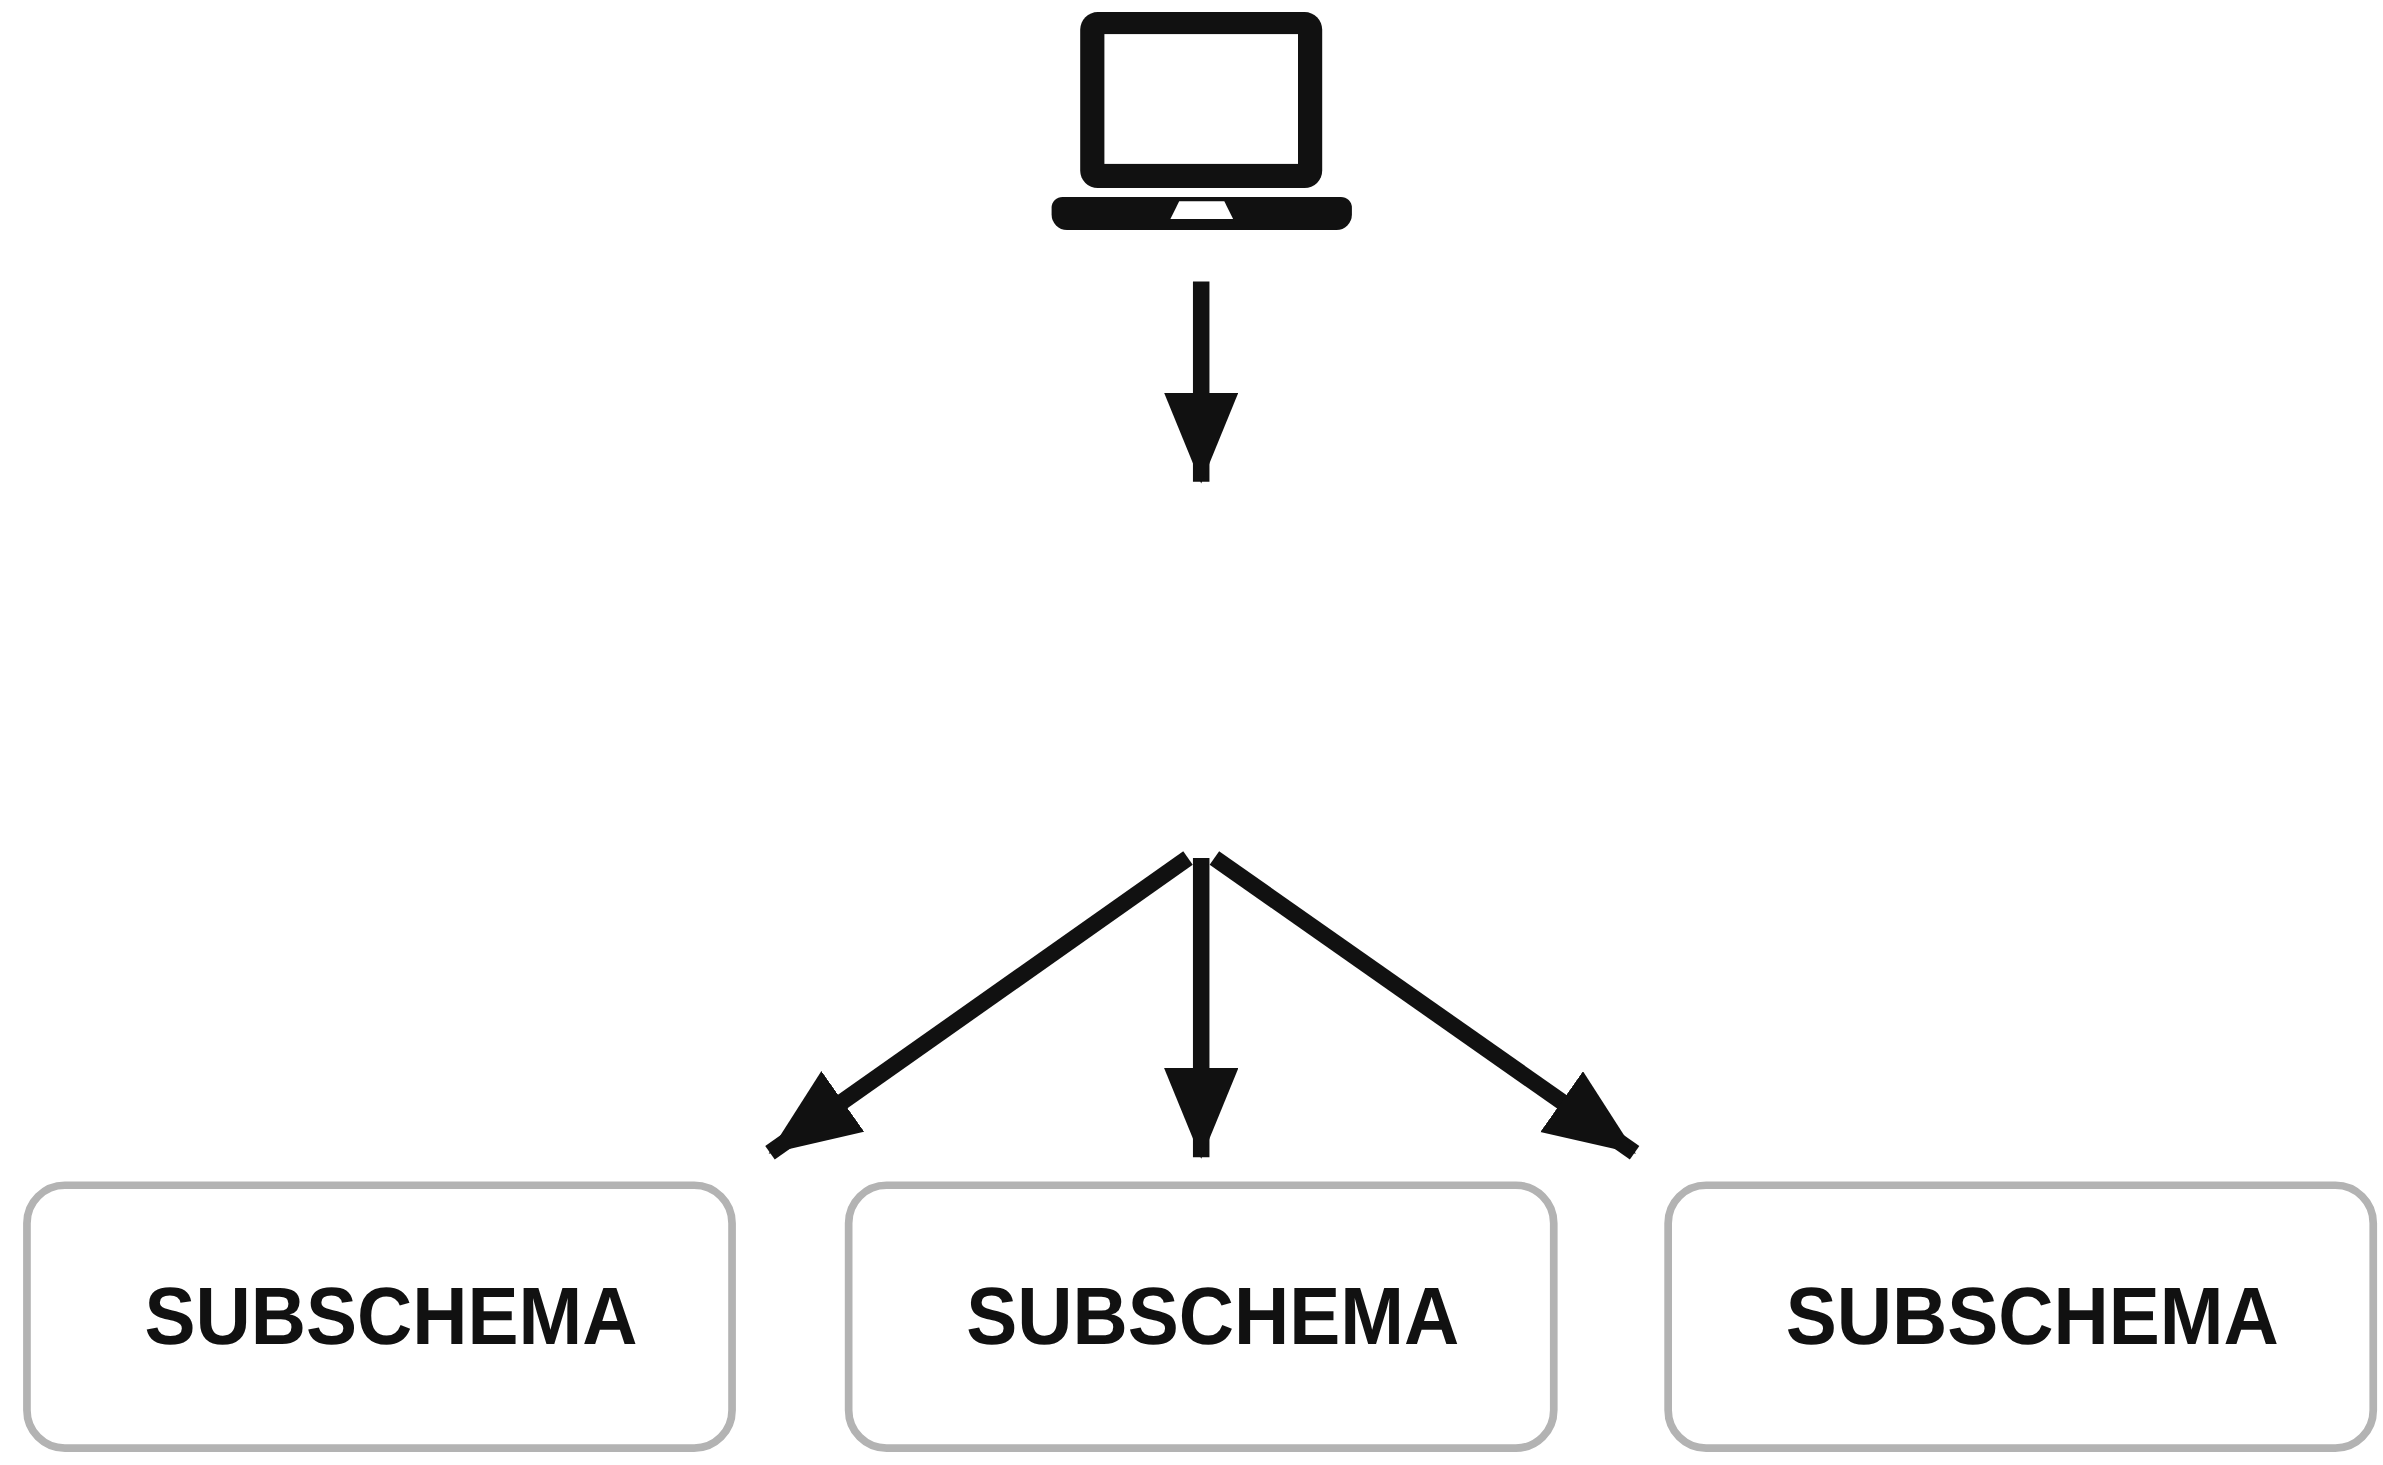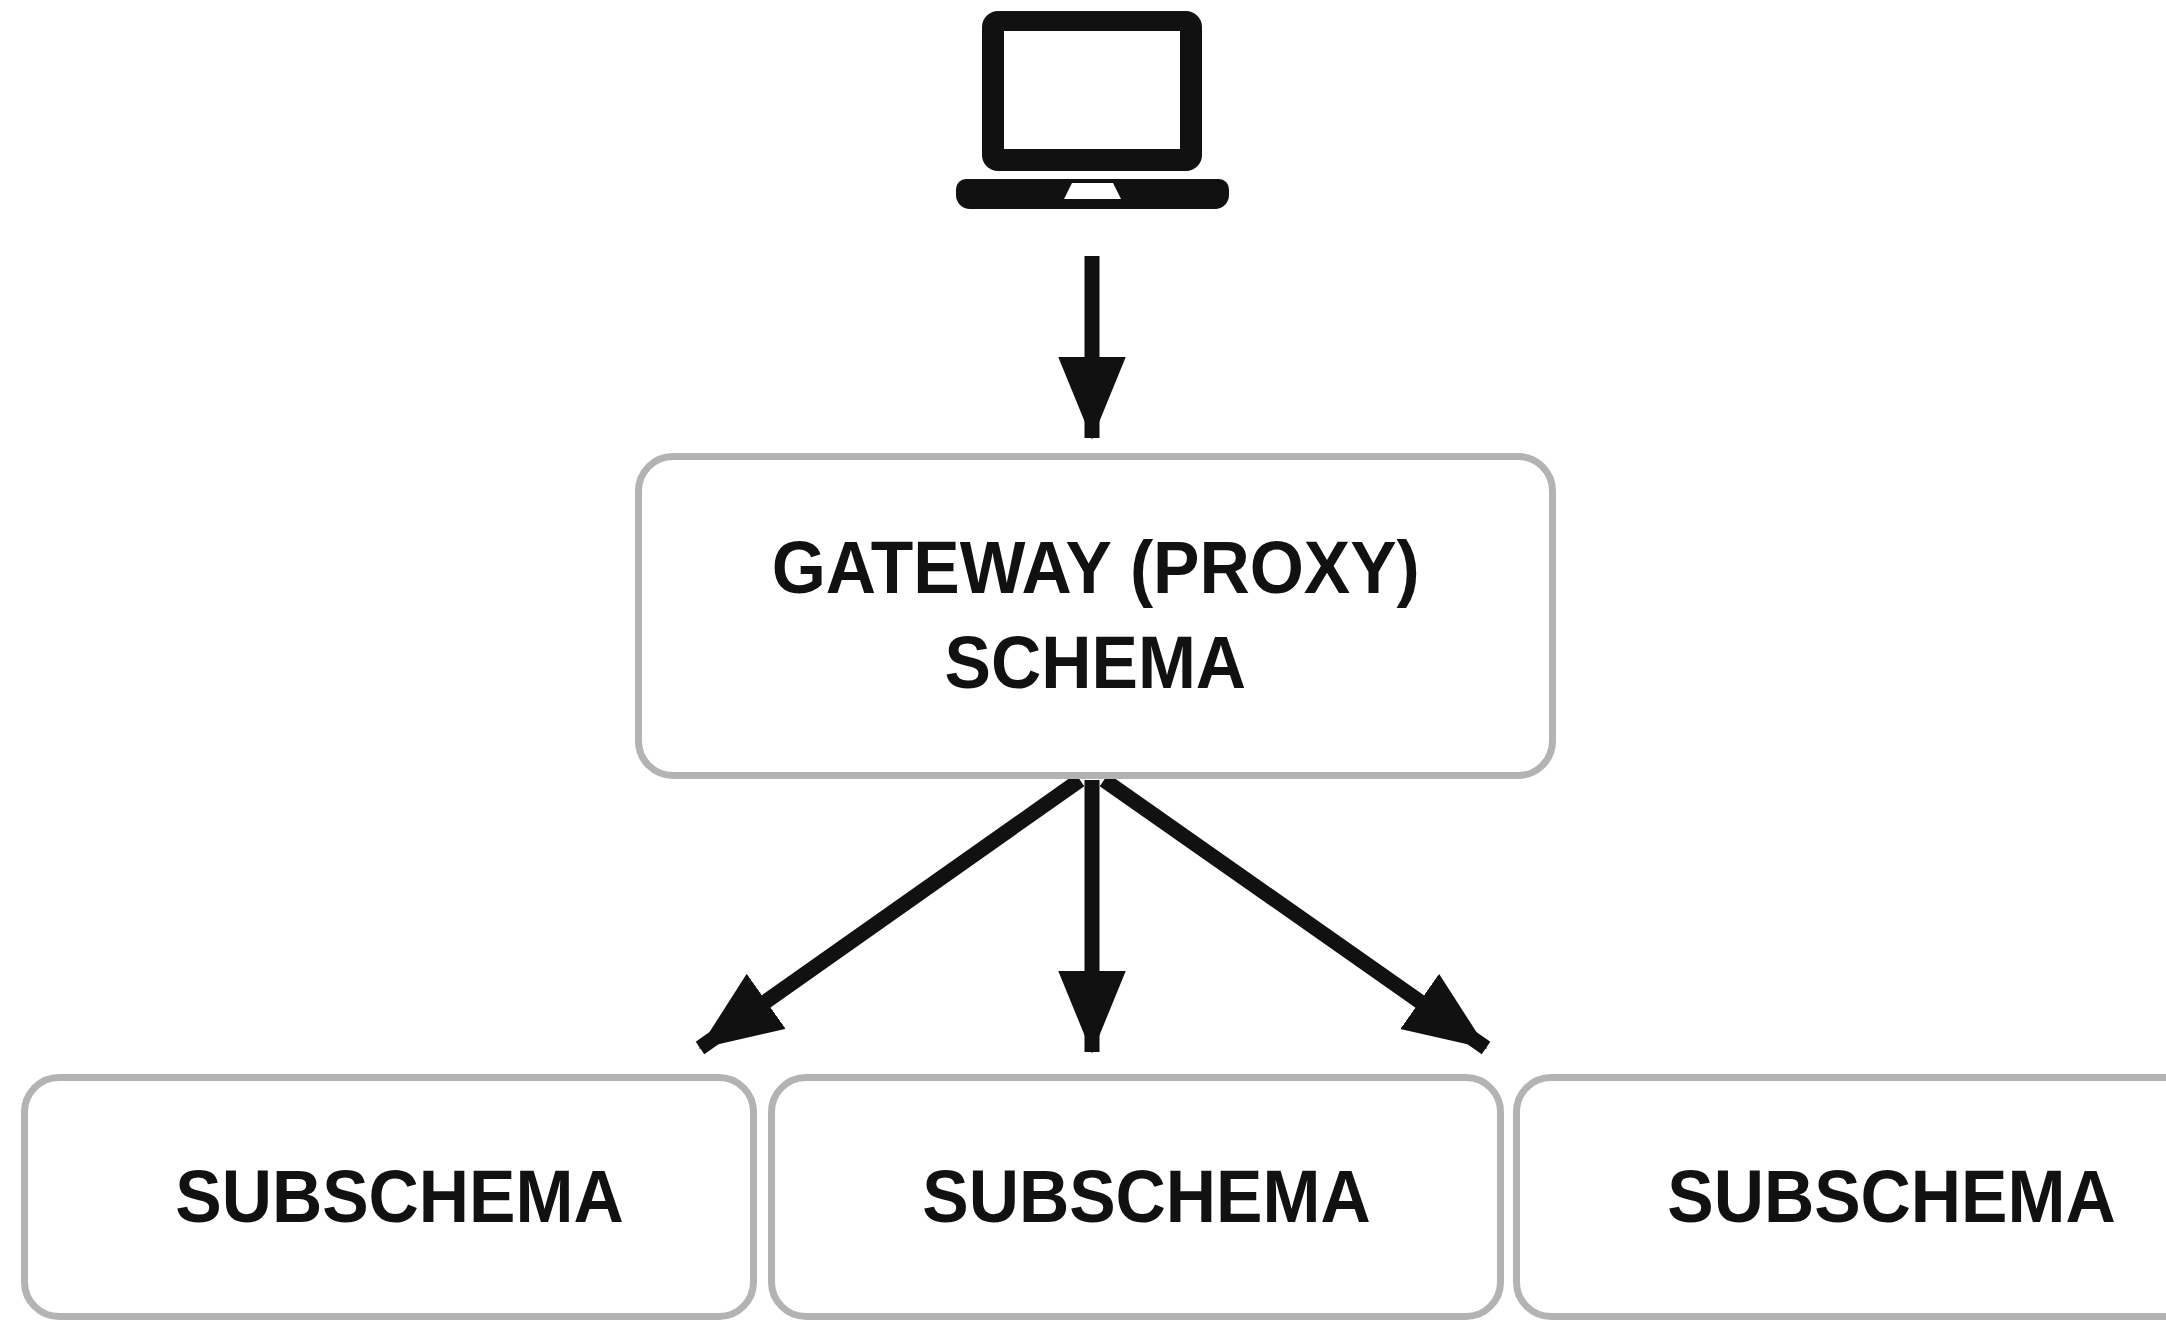--- a/index.html
+++ b/index.html
@@ -43,21 +43,21 @@
     letter-spacing:0px;
     transform:scaleX(0.94);
     white-space:nowrap;
   }
   .gateway-box{
     left:635px; top:453px;
     width:921px; height:326px;
   }
   .subschema-box{
     top:1074px;
-    width:736px; height:246px;padding-left:20px;
+    width:648px; height:246px;padding-left:20px;
   }
   .subschema-1{left:21px;}
   .subschema-2{left:768px;}
   .subschema-3{left:1513px;}
 </style>
 </head>
 <body>
 
 <div class="canvas">
 
@@ -75,24 +75,20 @@
       <polygon points="112,172 153,172 161,188 104,188" fill="#ffffff"></polygon>
     </g>
 
     <line x1="1092" y1="256" x2="1092" y2="438" stroke="var(--arrow,#111111)" stroke-width="15" marker-end="url(#arrowhead)"></line>
 
     <line x1="1080" y1="780" x2="700" y2="1048" stroke="var(--arrow,#111111)" stroke-width="15" marker-end="url(#arrowhead)"></line>
     <line x1="1092" y1="780" x2="1092" y2="1052" stroke="var(--arrow,#111111)" stroke-width="15" marker-end="url(#arrowhead)"></line>
     <line x1="1104" y1="780" x2="1486" y2="1048" stroke="var(--arrow,#111111)" stroke-width="15" marker-end="url(#arrowhead)"></line>
   </svg>
 
-  <div class="node gateway-box">
-    <div class="label">GATEWAY (PROXY)</div>
-    <div class="label">SCHEMA</div>
-  </div>
 
   <div class="node subschema-box subschema-1">
     <div class="label">SUBSCHEMA</div>
   </div>
 
   <div class="node subschema-box subschema-2">
     <div class="label">SUBSCHEMA</div>
   </div>
 
   <div class="node subschema-box subschema-3">

